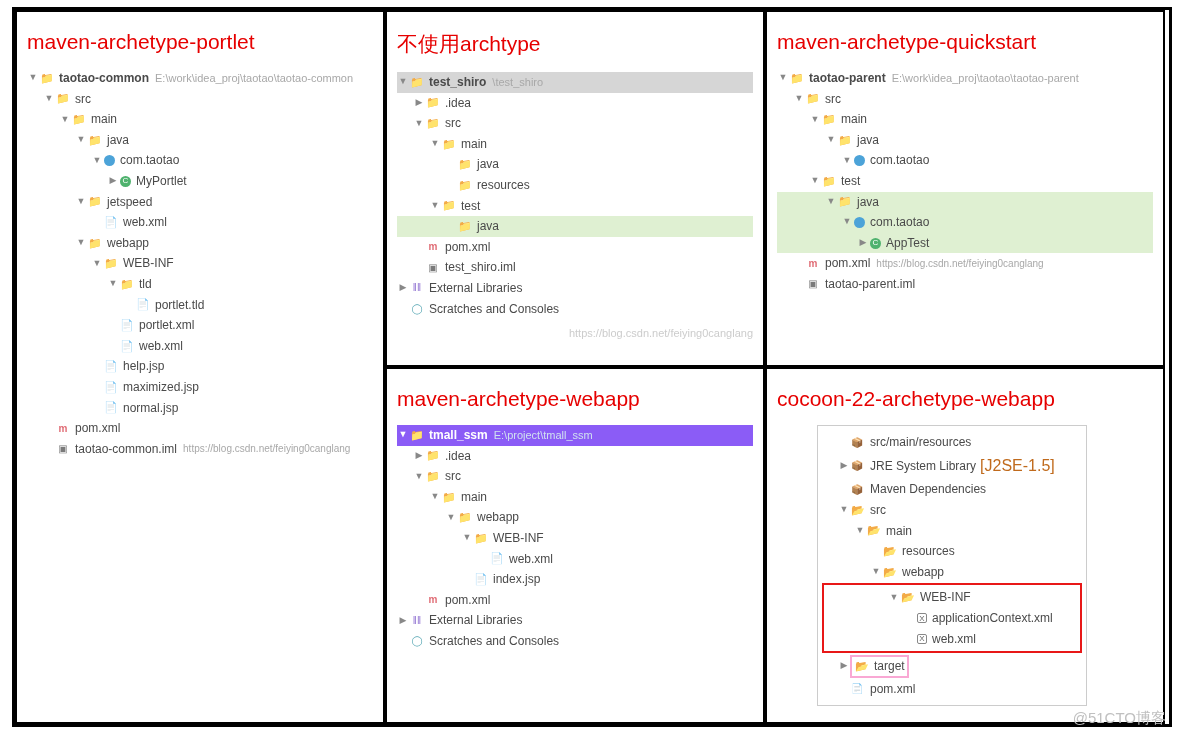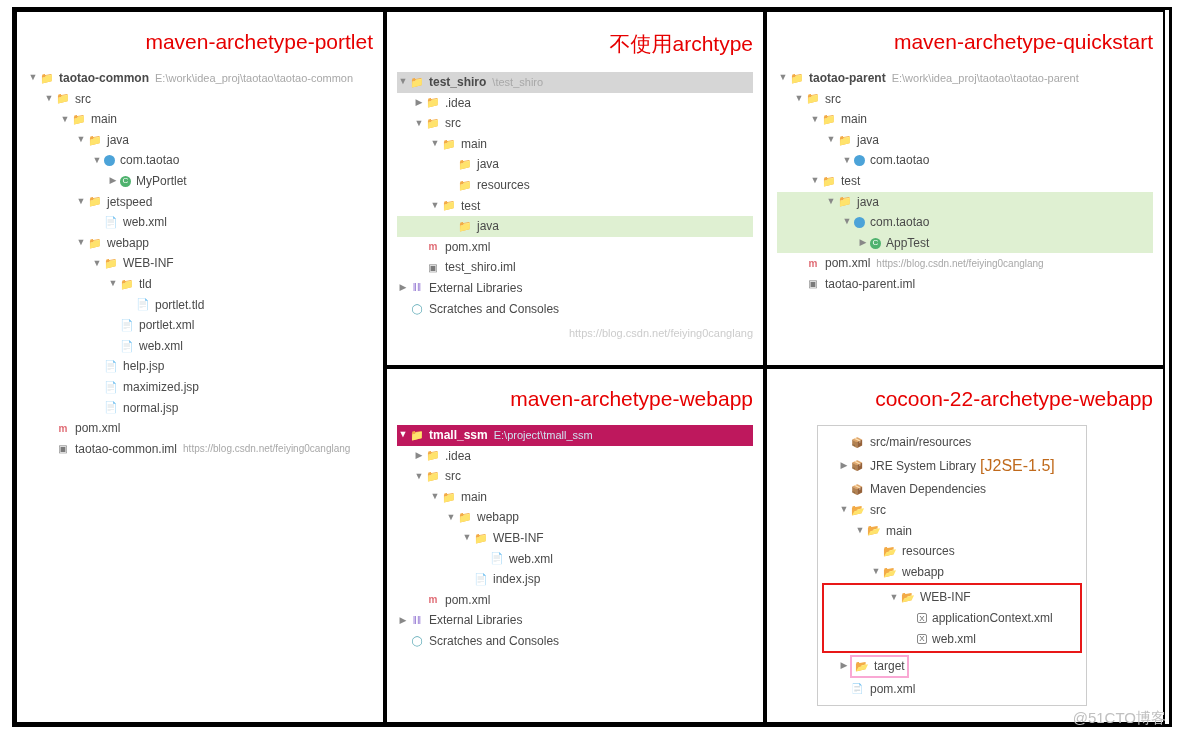--- a/index.html
+++ b/index.html
@@ -1,20 +1,20 @@
 <!DOCTYPE html>
 <html><head>
 <meta charset="utf-8">
 <style>
 *{box-sizing:border-box;margin:0;padding:0}
 body{background:#fff;font-family:-apple-system,"Segoe UI",Arial,sans-serif;font-size:12px;color:#3a3a3a;width:1184px;height:734px;position:relative}
 .frame{border:3px solid #000;width:1160px;height:720px;margin:7px 12px;display:grid;grid-template-columns:370px 380px 400px;grid-template-rows:1fr 1fr}
 .cell{border:2px solid #000;padding:10px 10px;overflow:hidden}
 .cell:nth-child(3){grid-row:1/3}
-h2.title{color:#e60000;font-size:21px;font-weight:400;text-align:right;margin:8px 0 14px 0;font-family:"Microsoft YaHei",Arial}
+h2.title{color:#e60000;font-size:21px;font-weight:400;text-align:left;margin:8px 0 14px 0;font-family:"Microsoft YaHei",Arial}
 .tree{font-size:12px;color:#4a4a4a;line-height:1.55}
 .row{display:flex;align-items:center;white-space:nowrap;padding:1px 0}
 .chev{width:12px;display:inline-block;text-align:center;color:#888;font-size:9px}
 .chev.open::before{content:"\25BC"}
 .chev.closed::before{content:"\25B6"}
 .lbl{padding-left:2px}
 .path{color:#a8a8a8;font-size:11px;padding-left:6px}
 .jtag{color:#c06a1c;font-size:16px;padding-left:4px}
 .i{width:14px;height:14px;display:inline-flex;align-items:center;justify-content:center;margin:0 3px 0 1px;font-size:10px;border-radius:2px}
 .i.fold{color:#4c9bd6}
@@ -35,21 +35,21 @@
 .i.scr::before{content:"\25EF"}
 .i.iml{color:#7a7a7a}
 .i.iml::before{content:"\25A3"}
 .i.jar{color:#d09c3e}
 .i.jar::before{content:"\1F4E6";font-size:10px}
 .i.txt{color:#888}
 .i.txt::before{content:"\1F4C4";font-size:10px}
 .i.xbox{border:1px solid #888;width:10px;height:10px;font-size:8px;color:#666;line-height:9px;text-align:center}
 .i.xbox::before{content:"X"}
 .sel-grey{background:#d6d6d6}
-.sel-blue{background:#be185d;color:#fff}
+.sel-blue{background:#8b5cf6;color:#fff}
 .sel-blue .path{color:#d0e0f0}
 .sel-green{background:#dff0d2}
 .ind1{padding-left:16px}.ind2{padding-left:32px}.ind3{padding-left:48px}.ind4{padding-left:64px}.ind5{padding-left:80px}.ind6{padding-left:96px}
 .wm{color:#ccc;font-size:11px;margin-top:6px;text-align:right}
 .box2{border:1px solid #ccc;background:#fff;padding:6px 4px;width:270px;margin-left:40px}
 .redbox{border:2px solid #e81818;padding:2px 0;margin:1px 0}
 .redbox-sm{border:2px solid #f9a8d4;display:inline-block;padding:0 2px}
 .footer{position:absolute;right:18px;bottom:6px;color:#c0c0c0;font-size:15px}
 b{font-weight:700}
 </style>

